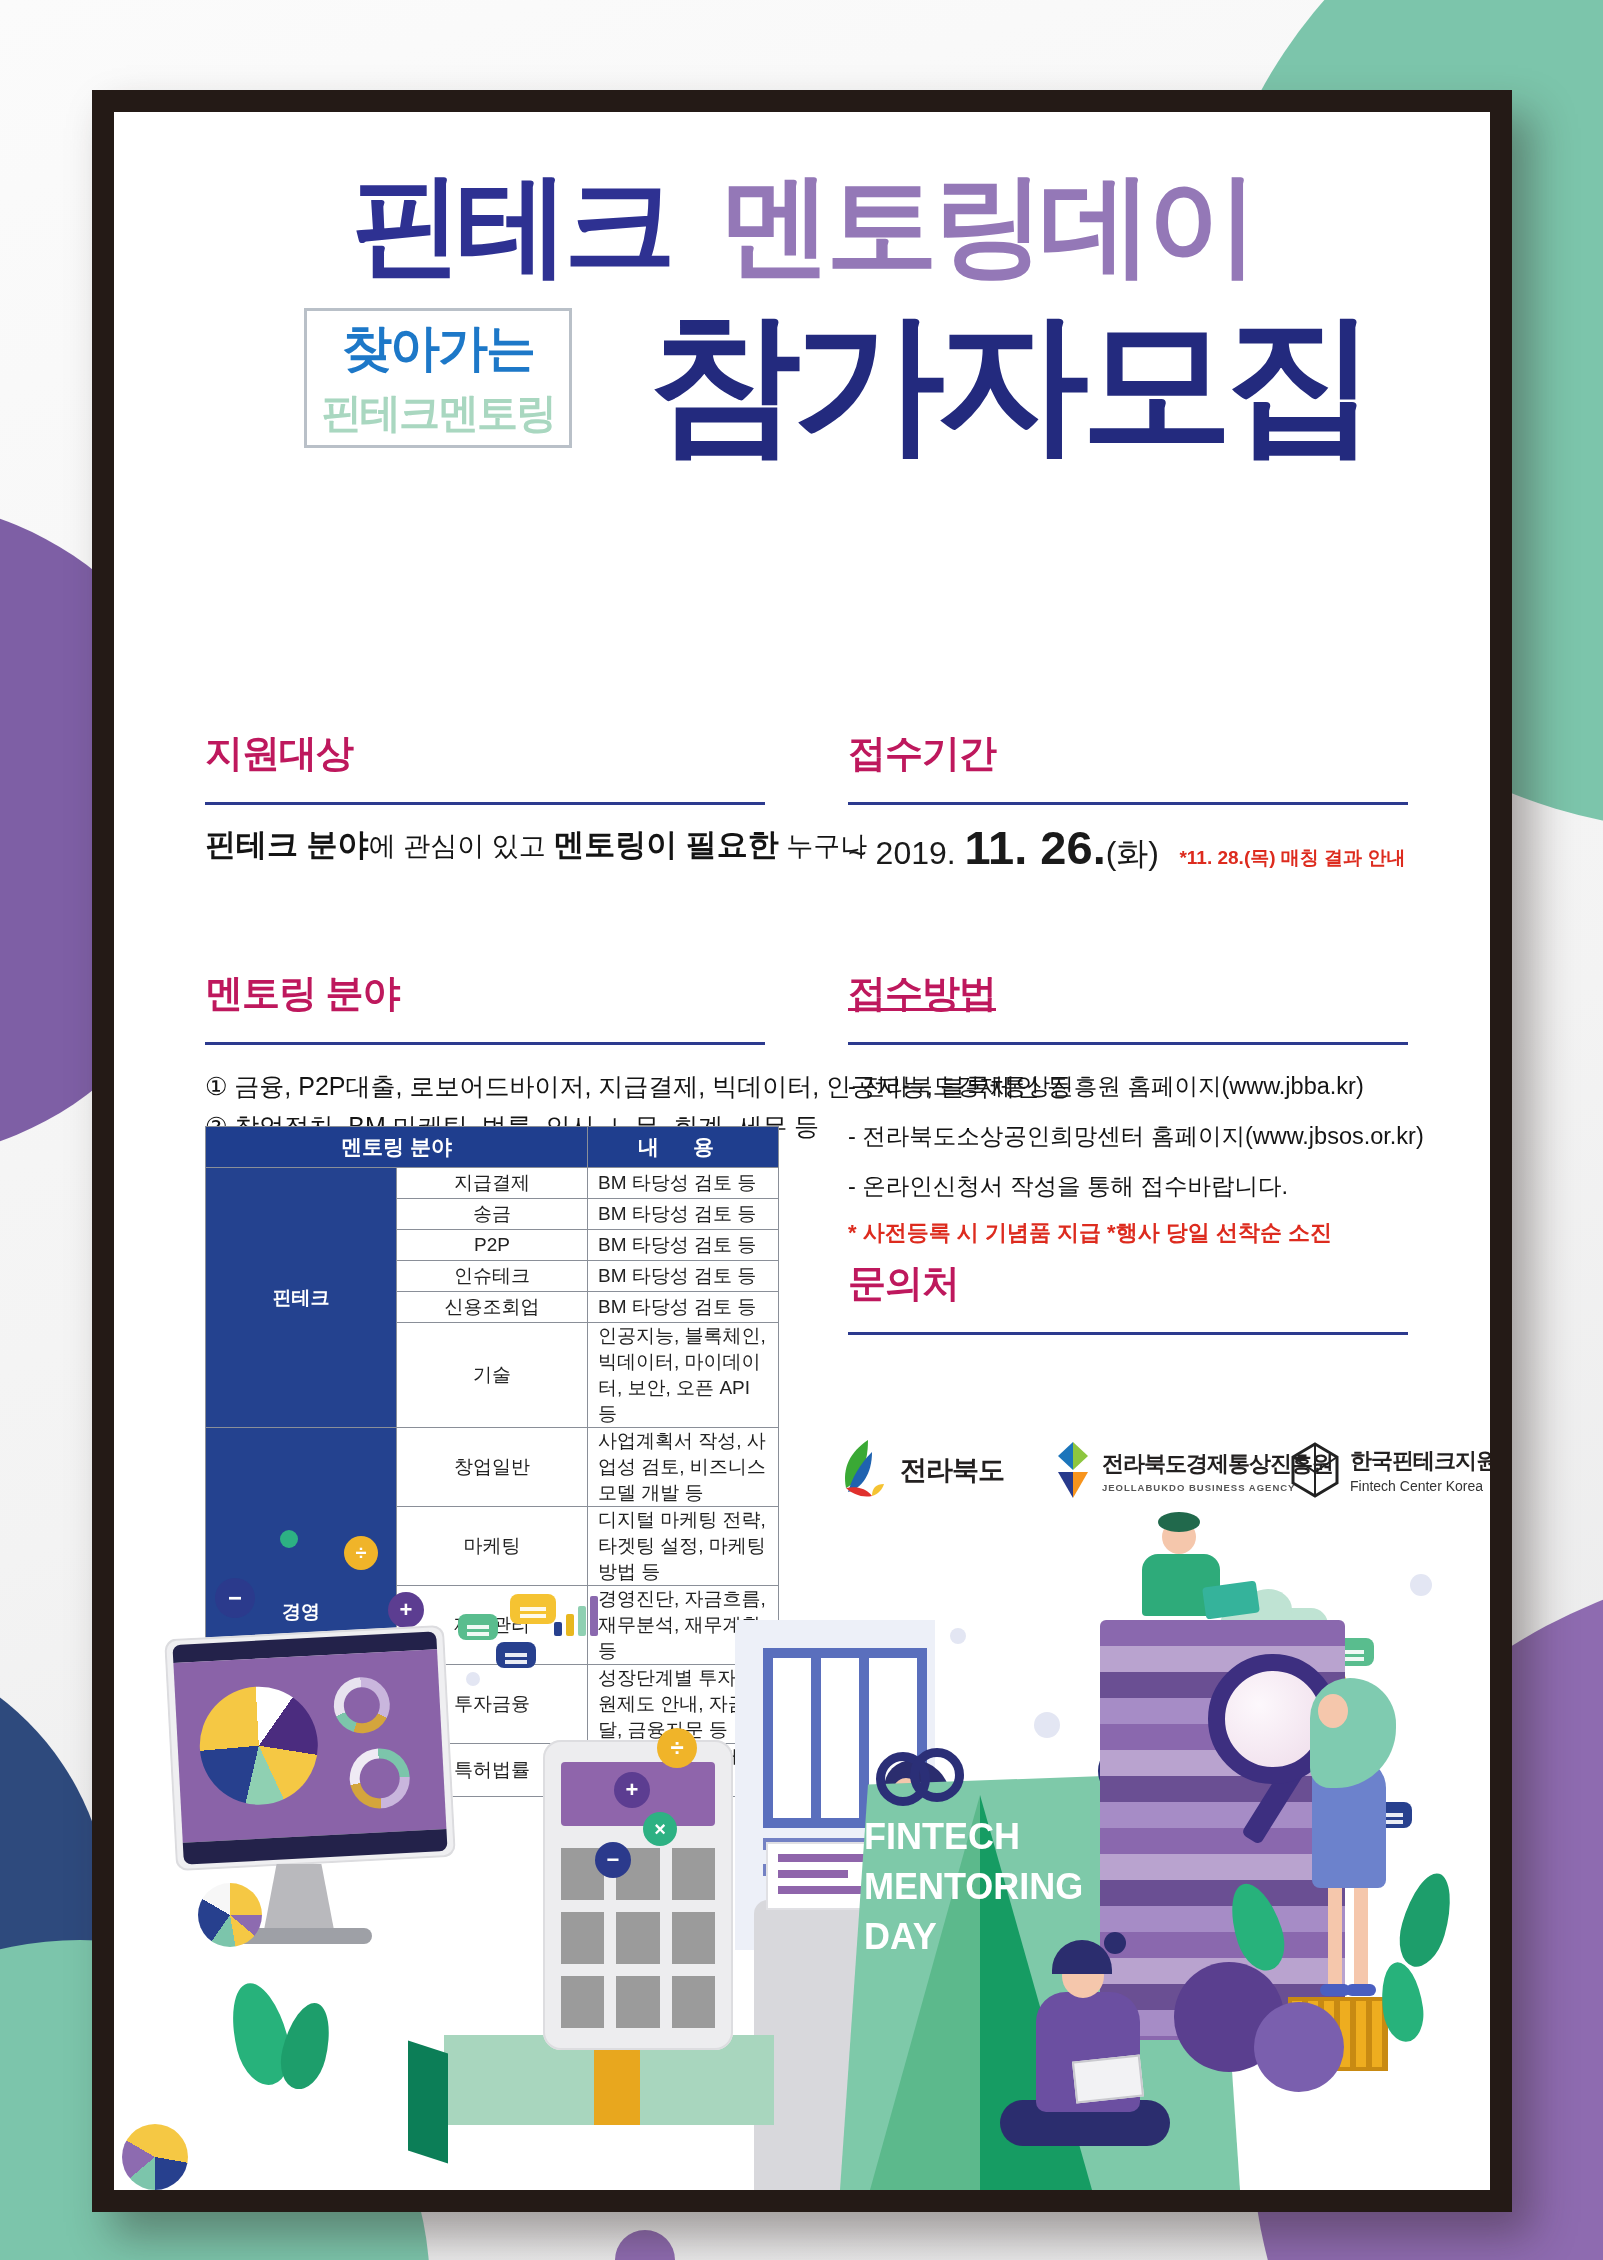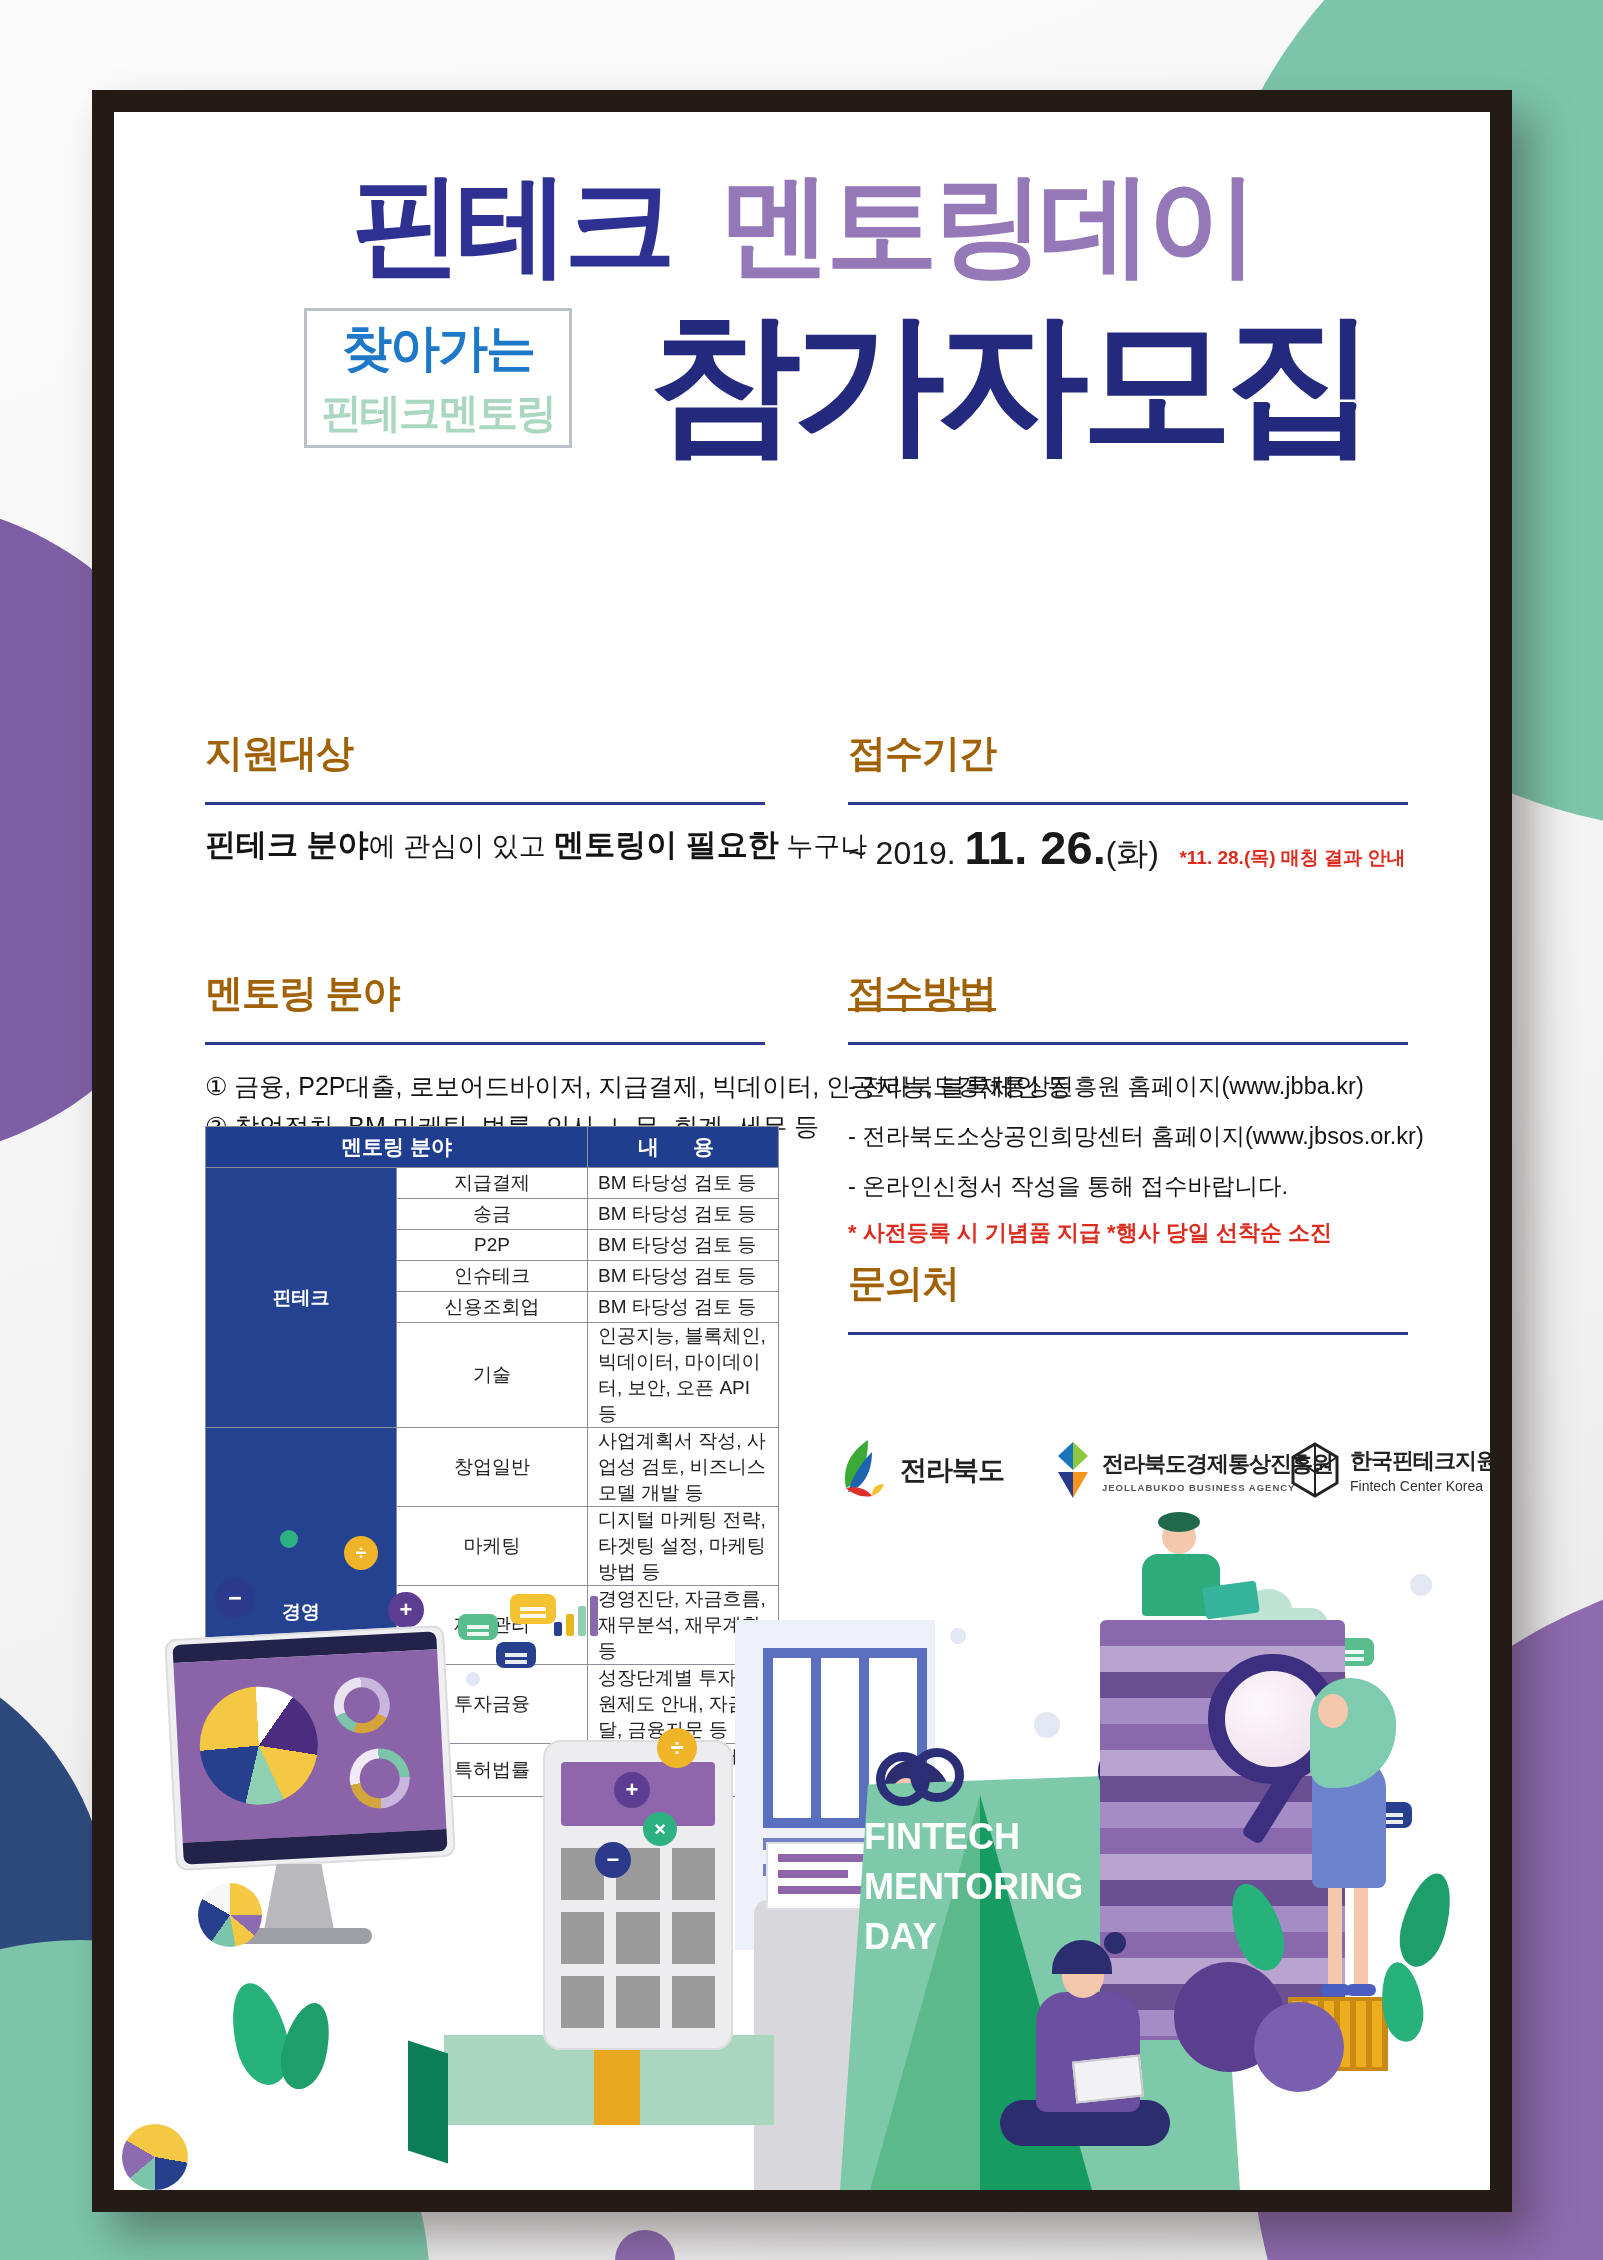--- a/index.html
+++ b/index.html
@@ -25,21 +25,21 @@
   .t-navy{color:#2e3192;}
   .t-purple{color:#9478b7;margin-left:22px;}
   .badge-box{position:absolute;left:190px;top:196px;width:262px;height:134px;
              border:3px solid #b9c0c8;background:#fff;text-align:center;
              display:flex;flex-direction:column;justify-content:center;gap:4px;}
   .badge-line1{font-size:50px;font-weight:800;color:#1d78c8;letter-spacing:-2px;}
   .badge-line2{font-size:41px;font-weight:800;color:#a9d7c0;letter-spacing:-2px;}
   .headline{position:absolute;left:465px;top:170px;width:860px;text-align:center;
             font-size:152px;font-weight:900;color:#232a7e;letter-spacing:-8px;white-space:nowrap;}
   
-  .sec-h{position:absolute;font-size:38px;font-weight:900;color:#a16207;letter-spacing:-1px;}
+  .sec-h{position:absolute;font-size:38px;font-weight:900;color:#be185d;letter-spacing:-1px;}
   .rule{position:absolute;height:3px;background:#2c3a8e;width:560px;}
   .col-l{left:91px;} .col-r{left:734px;}
   .body-line{position:absolute;color:#141414;white-space:nowrap;}
   .run-b{font-size:31px;font-weight:800;}
   .run-r{font-size:27px;font-weight:400;text-align:right;}
   .period-line{font-size:32px;font-weight:500;color:#1a1a1a;}
   .period-date{font-size:47px;font-weight:900;}
   .red-note{color:#dd2b1e;font-weight:700;}
   .apply-line{font-size:23.5px;font-weight:400;}
   

